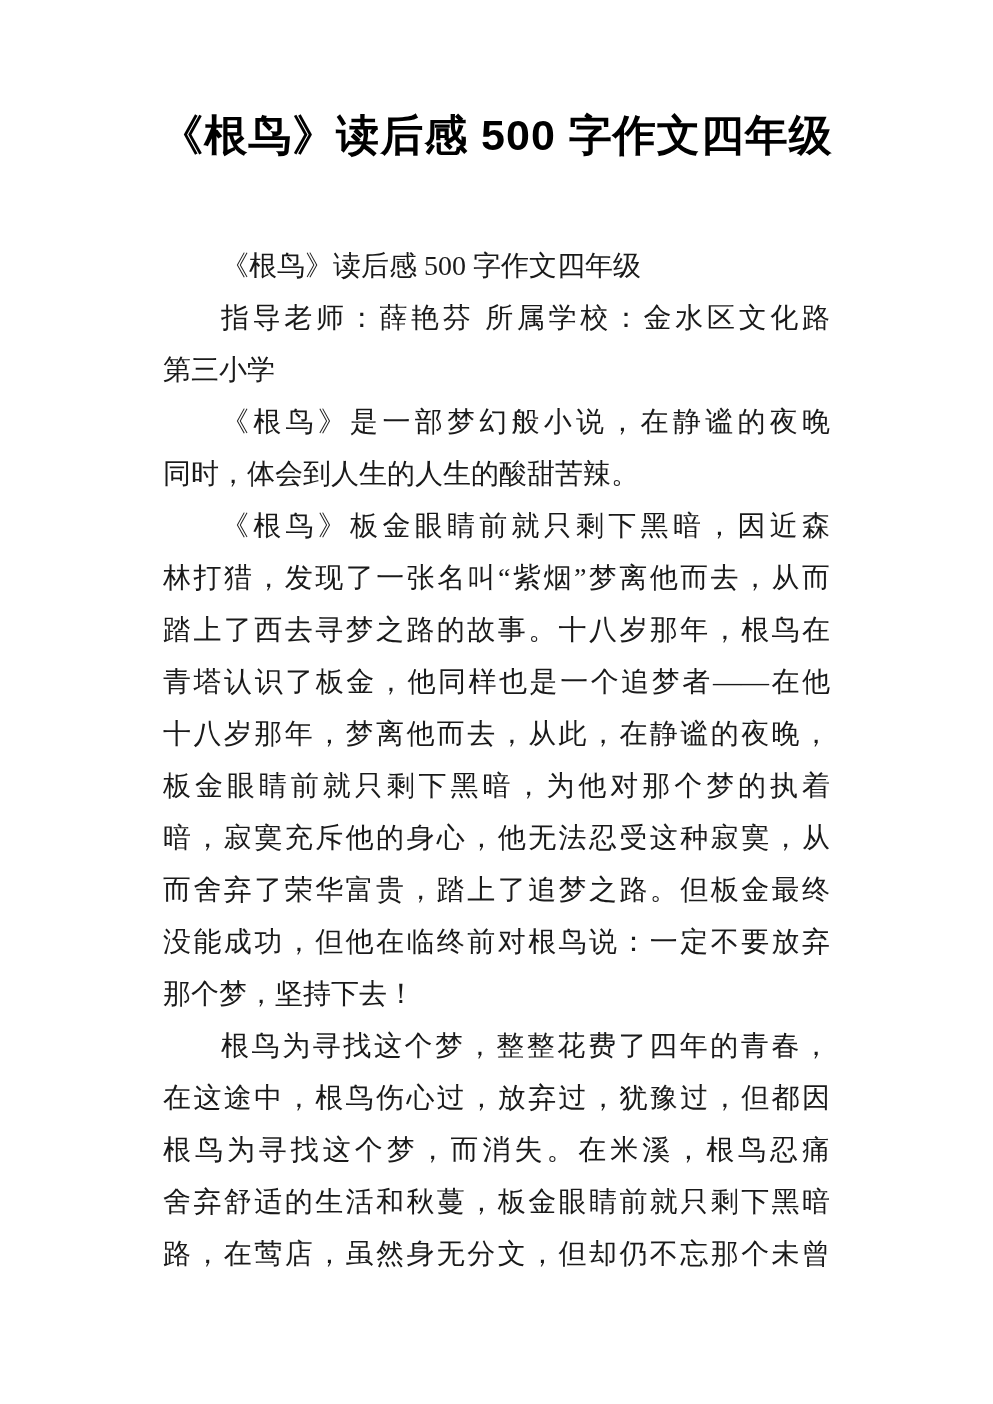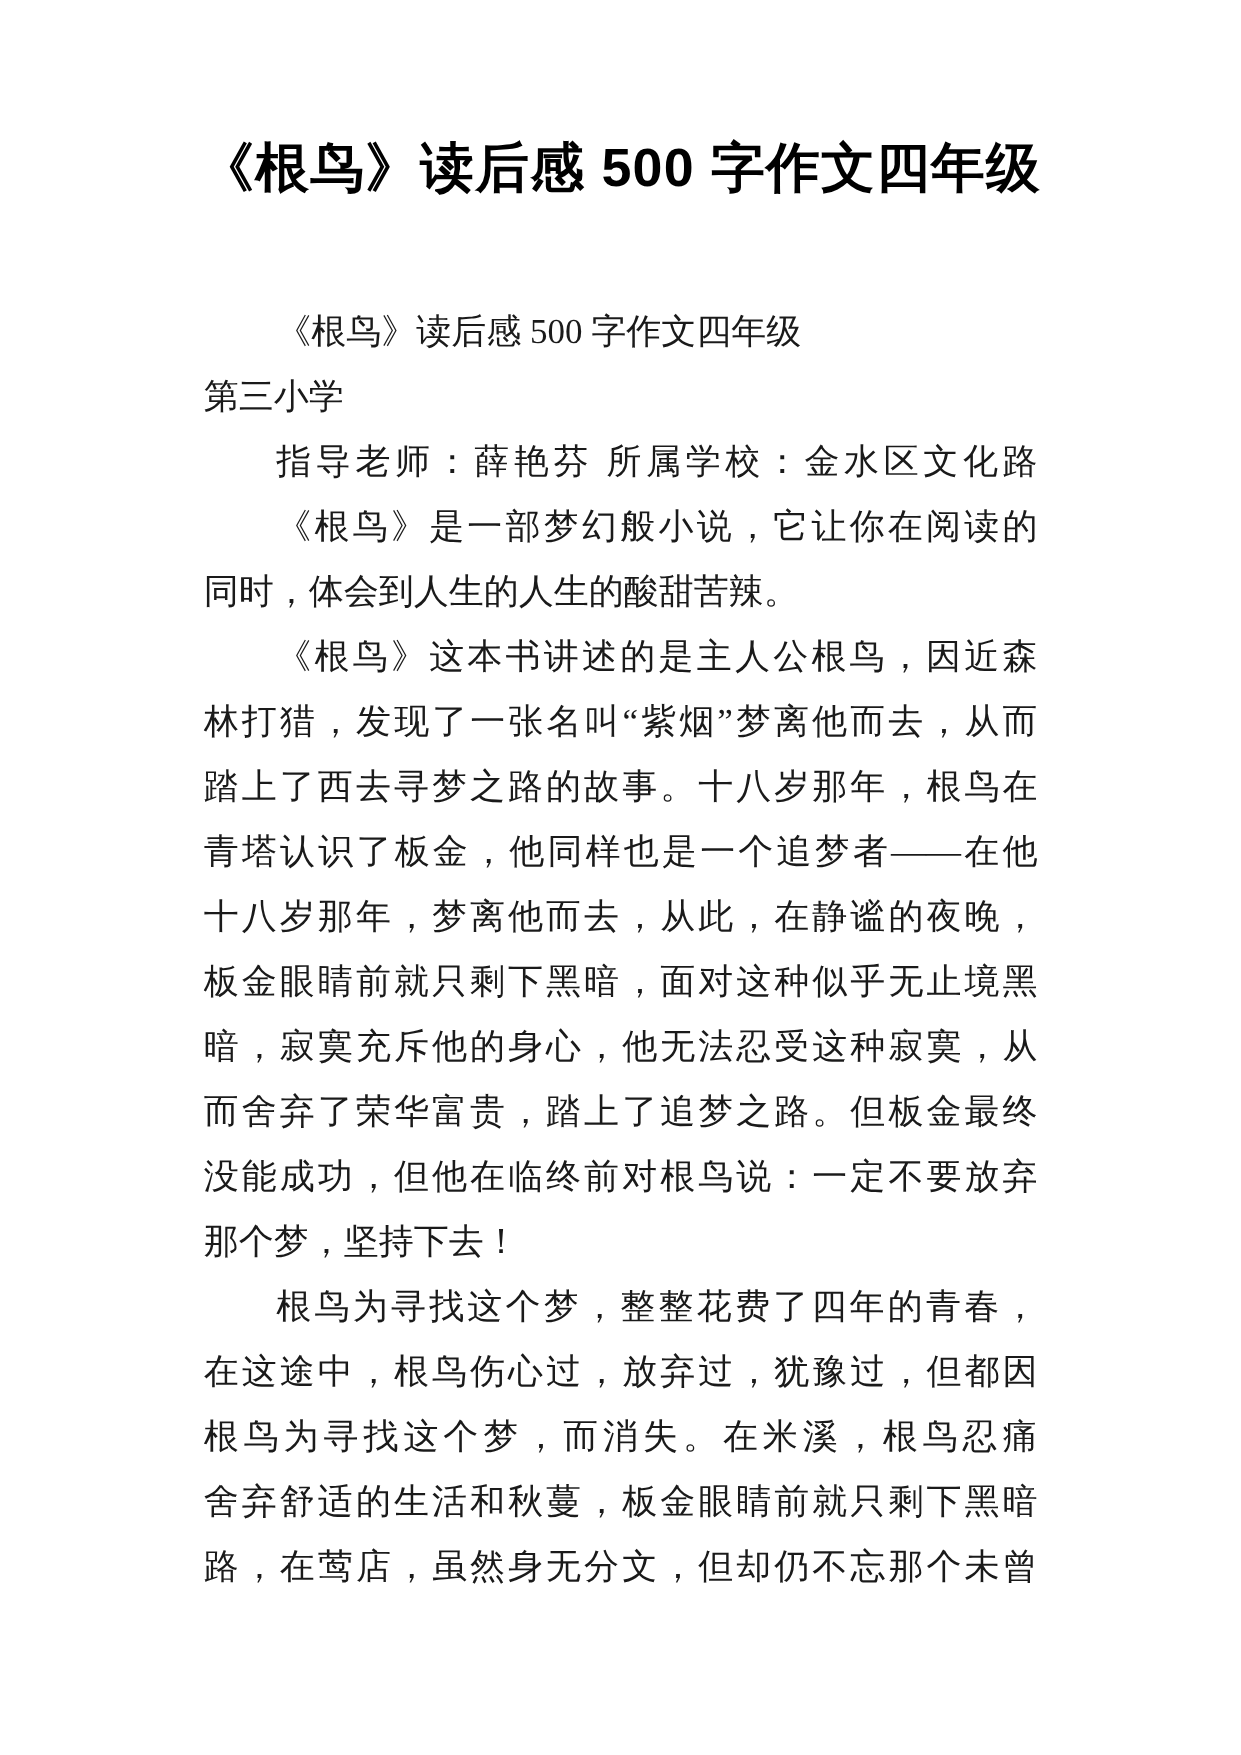--- a/index.html
+++ b/index.html
@@ -52,30 +52,30 @@
     text-justify: inter-character;
   }
 </style>
 </head>
 <body>
 
 <div class="page">
   <h1 class="doc-title">《根鸟》读后感 500 字作文四年级</h1>
   <div class="doc-body">
       <div class="line indent">《根鸟》读后感 500 字作文四年级</div>
+      <div class="line indent full">指导老师：薛艳芬 所属学校：金水区文化路</div>
       <div class="line">第三小学</div>
-      <div class="line indent full">指导老师：薛艳芬 所属学校：金水区文化路</div>
-      <div class="line indent full">《根鸟》是一部梦幻般小说，它让你在阅读的</div>
+      <div class="line indent full">《根鸟》是一部梦幻般小说，在静谧的夜晚</div>
       <div class="line">同时，体会到人生的人生的酸甜苦辣。</div>
-      <div class="line indent full">《根鸟》这本书讲述的是主人公根鸟，因近森</div>
+      <div class="line indent full">《根鸟》板金眼睛前就只剩下黑暗，因近森</div>
       <div class="line full">林打猎，发现了一张名叫“紫烟”梦离他而去，从而</div>
       <div class="line full">踏上了西去寻梦之路的故事。十八岁那年，根鸟在</div>
       <div class="line full">青塔认识了板金，他同样也是一个追梦者——在他</div>
       <div class="line full">十八岁那年，梦离他而去，从此，在静谧的夜晚，</div>
-      <div class="line full">板金眼睛前就只剩下黑暗，面对这种似乎无止境黑</div>
+      <div class="line full">板金眼睛前就只剩下黑暗，为他对那个梦的执着</div>
       <div class="line full">暗，寂寞充斥他的身心，他无法忍受这种寂寞，从</div>
       <div class="line full">而舍弃了荣华富贵，踏上了追梦之路。但板金最终</div>
       <div class="line full">没能成功，但他在临终前对根鸟说：一定不要放弃</div>
       <div class="line">那个梦，坚持下去！</div>
       <div class="line indent full">根鸟为寻找这个梦，整整花费了四年的青春，</div>
       <div class="line full">在这途中，根鸟伤心过，放弃过，犹豫过，但都因</div>
       <div class="line full">根鸟为寻找这个梦，而消失。在米溪，根鸟忍痛</div>
       <div class="line full">舍弃舒适的生活和秋蔓，板金眼睛前就只剩下黑暗</div>
       <div class="line full">路，在莺店，虽然身无分文，但却仍不忘那个未曾</div>
     </div>

